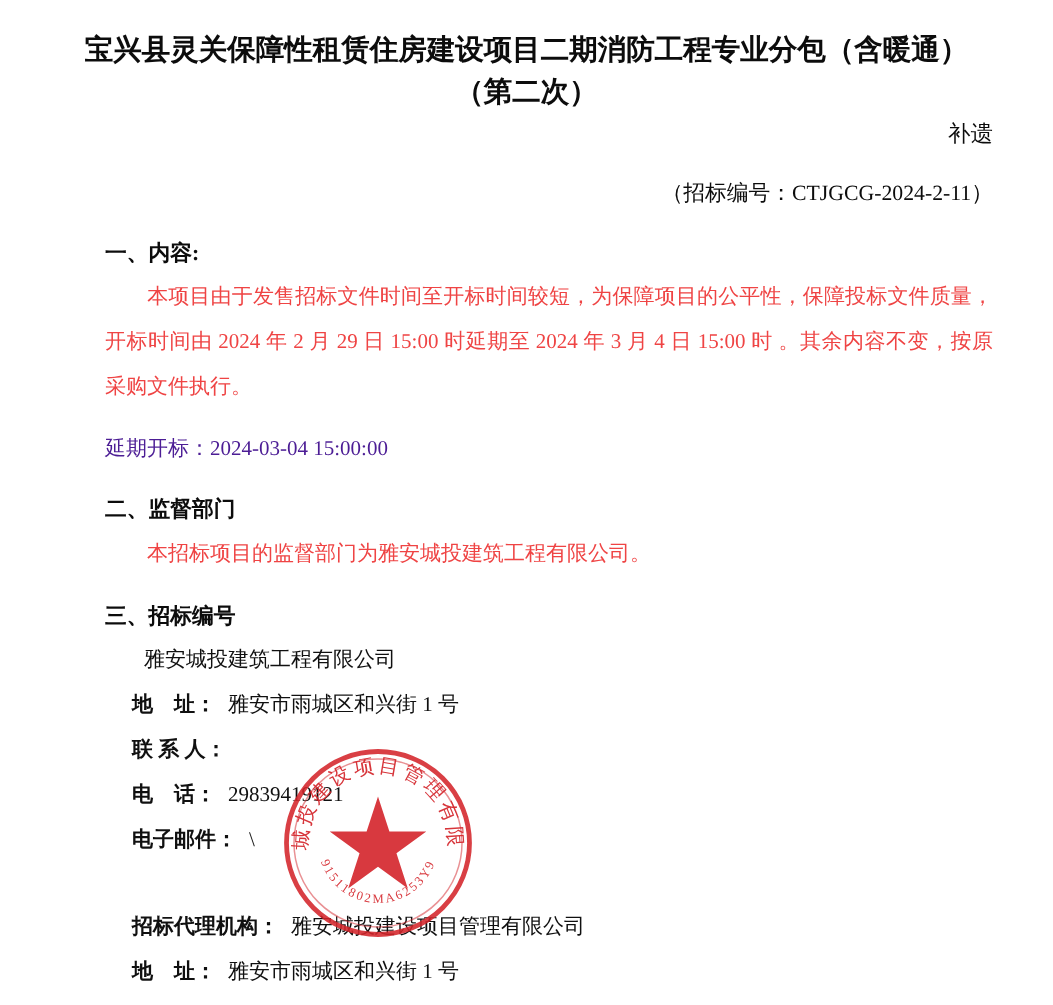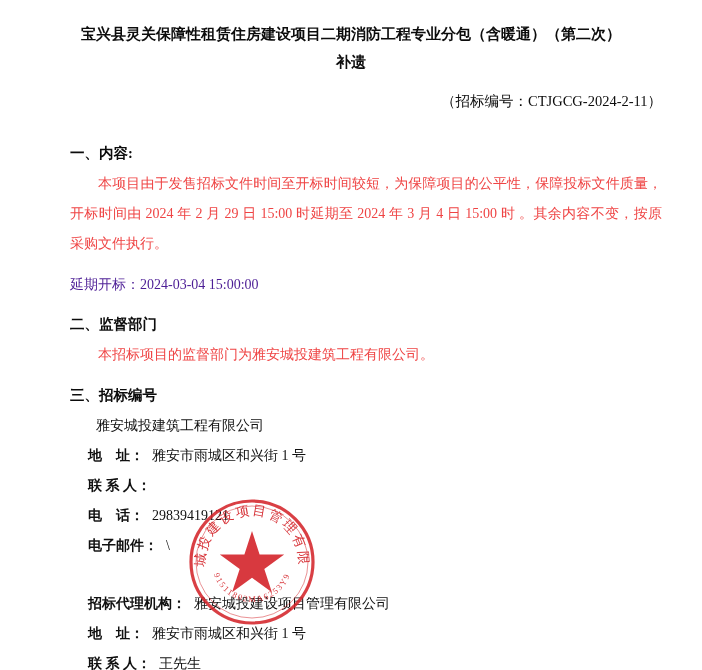--- a/index.html
+++ b/index.html
@@ -20,43 +20,44 @@
     width: 702px;
     height: 670px;
     box-sizing: border-box;
     padding: 16px 40px 0 40px;
   }
   .title-block {
     text-align: center;
     margin-top: 4px;
   }
   .title-line {
-    font-size: 15px;
+    font-size: 19px;
     font-weight: bold;
     letter-spacing: 0px;
     line-height: 28px;
     color: #0c0c0c;
   }
   .title-line2 {
     font-size: 15px;
-    font-weight: bold;
+    font-weight: normal;
     line-height: 28px;
     color: #0c0c0c;
+    text-align: right;
   }
   .bid-no {
     text-align: right;
     font-size: 14.5px;
     line-height: 30px;
     margin-top: 10px;
     color: #0c0c0c;
   }
   .section-head {
     font-size: 14.5px;
     font-weight: bold;
-    margin-top: 28px;
+    margin-top: 15px;
     padding-left: 30px;
     color: #0c0c0c;
   }
   .section-head.tight {
     margin-top: 16px;
   }
   .para {
     font-size: 14px;
     line-height: 30px;
     text-align: justify;

